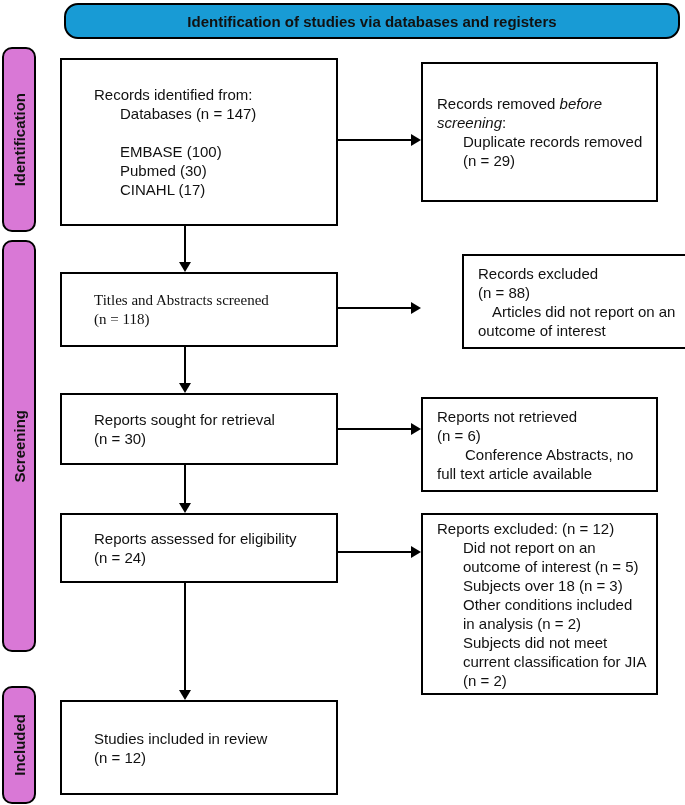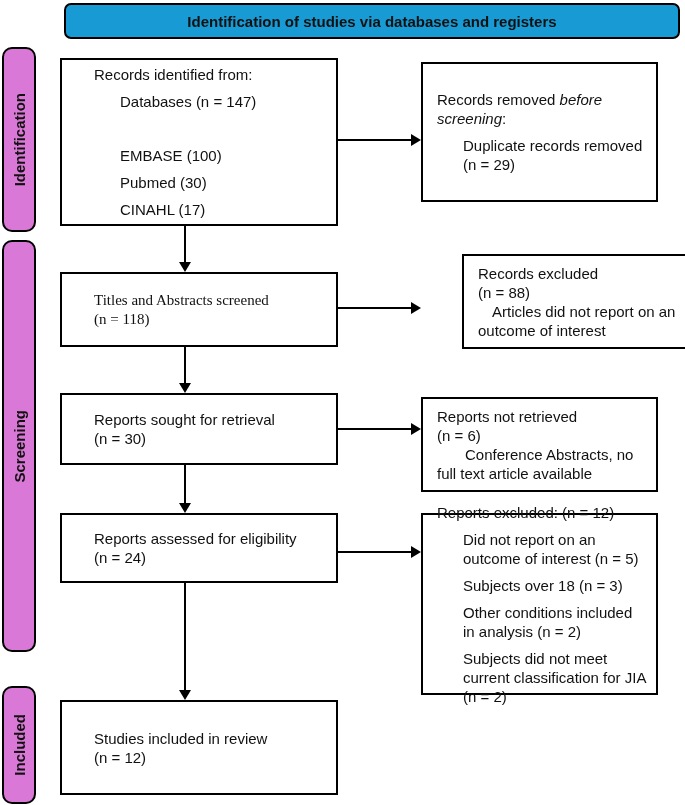--- a/index.html
+++ b/index.html
@@ -4,21 +4,21 @@
 <style>
   html,body { margin:0; padding:0; background:#ffffff; }
   body { font-family: "Liberation Sans", "DejaVu Sans", sans-serif; color:#111; }
   #diagram {
     position:relative; width:685px; height:805px; background:#fff; overflow:hidden;
     font-size:15px; line-height:19px;
   }
   .banner {
     position:absolute; left:64px; top:3px; width:616px; height:36px;
     background:var(--banner_bg,#189bd5); border:2px solid var(--border,#000);
-    border-radius:7px; box-sizing:border-box;
+    border-radius:14px; box-sizing:border-box;
     display:flex; align-items:center; justify-content:center;
     font-weight:bold; font-size:15px;text-align:center;
   }
   .stage {
     position:absolute; left:2px; width:34px;
     background:var(--stage_bg,#d978d6); border:2px solid var(--border,#000);
     border-radius:10px; box-sizing:border-box;
     display:flex; align-items:center; justify-content:center;
   }
   .stage span {
@@ -38,21 +38,21 @@
   #box-records-identified   { top:58px;  height:168px; }
   #box-titles-screened      { top:272px; height:75px;font-family:Liberation Serif, serif; }
   #box-reports-sought       { top:393px; height:72px; }
   #box-reports-assessed     { top:513px; height:70px; }
   #box-studies-included     { top:700px; height:95px; }
   #box-records-removed      { top:62px;  height:140px; }
   #box-records-excluded     { top:254px; height:95px;margin-left:41px; }
   #box-reports-not-retrieved{ top:397px; height:95px; }
   #box-reports-excluded     { top:513px; height:182px; }
   .line { min-height:19px; }
-  .indent { padding-left:26px;margin-top:8px; }
+  .indent { padding-left:26px; }
   .hang-sm { text-indent:14px; }
   .hang-lg { text-indent:28px; }
   .em { font-style:italic; }
   
   .arrow-v { position:absolute; left:178px; width:13px; }
   .arrow-v::before {
     content:""; position:absolute; left:50%; transform:translateX(-50%);
     top:0; bottom:8px; width:2px; background:#000;
   }
   .arrow-v::after {

